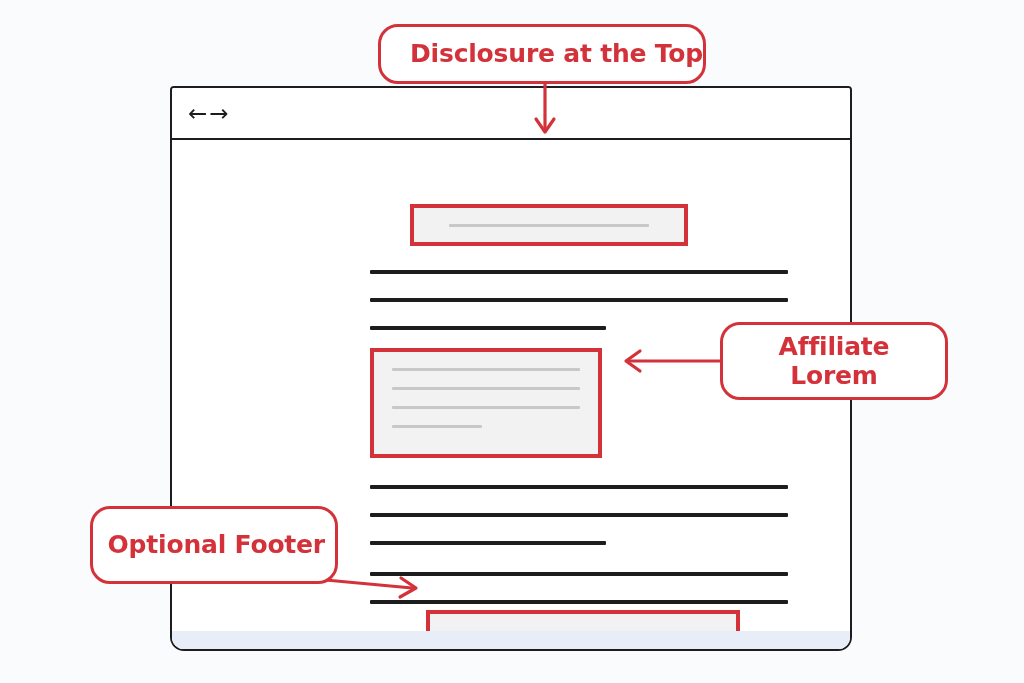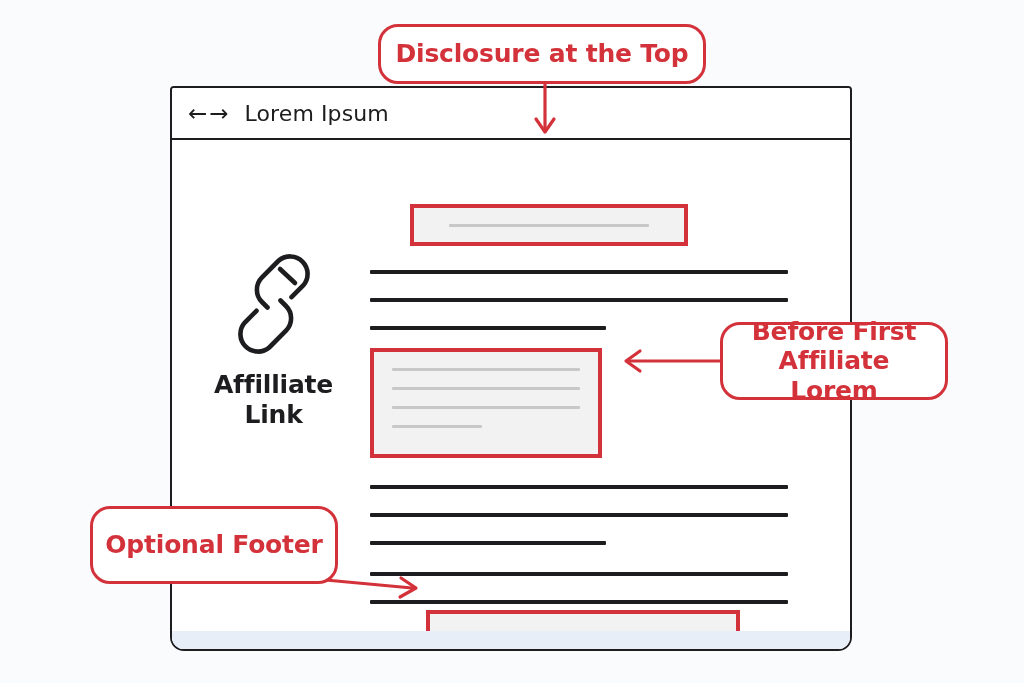--- a/index.html
+++ b/index.html
@@ -157,21 +157,21 @@
     background: #ffffff;
     border: 3.5px solid #d4323a;
     border-radius: 20px;
     color: #d4323a;
     font-weight: bold;
     font-size: 25px;
     line-height: 1.18;
     text-align: center;
     display: flex;
     align-items: center;
-    justify-content: center;
+    justify-content: flex-end;
     box-sizing: border-box;
     font-family: "DejaVu Sans", sans-serif;
     letter-spacing: -0.2px;
     z-index: 5;
   }
   .callout-top {
     left: 378px;
     top: 24px;
     width: 328px;
     height: 60px;
@@ -202,38 +202,24 @@
 
 <div id="stage">
 
   <div class="browser-window">
 
     <div class="browser-toolbar">
       <div class="nav-arrows">
         <span class="nav-arrow">←</span>
         <span class="nav-arrow">→</span>
       </div>
-      <div class="page-title">Lorem Ipsum</div>
     </div>
 
     <div class="browser-content">
 
-      <div class="affiliate-block">
-        <svg class="chain-icon" width="108" height="108" viewBox="0 0 108 108" fill="none">
-          <path d="M60 19 L75 33" stroke="#1d1d1f" stroke-width="4.6" stroke-linecap="round" transform="rotate(0 54 54)"></path>
-
-          <path d="M47.5 57.5 L42 52 A17.5 17.5 0 0 1 42 27.3 L58.5 10.8 A17.5 17.5 0 0 1 83.2 35.5 L71.5 47.2" stroke="#1d1d1f" stroke-width="4.6" stroke-linecap="round" fill="none"></path>
-
-          <path d="M60.5 50.5 L66 56 A17.5 17.5 0 0 1 66 80.7 L49.5 97.2 A17.5 17.5 0 0 1 24.8 72.5 L36.5 60.8" stroke="#1d1d1f" stroke-width="4.6" stroke-linecap="round" fill="none"></path>
-        </svg>
-        <div class="affiliate-label">
-          <div>Affilliate</div>
-          <div>Link</div>
-        </div>
-      </div>
 
       <div class="disclosure-box top">
         <div class="gray-line gl-top"></div>
       </div>
 
       <div class="text-line" style="left:198px; top:130px; width:418px;"></div>
       <div class="text-line" style="left:198px; top:158px; width:418px;"></div>
       <div class="text-line" style="left:198px; top:186px; width:236px;"></div>
 
       <div class="disclosure-box inline">
@@ -271,21 +257,20 @@
     <path d="M4 20 L112 30" stroke="#d4323a" stroke-width="3.2" stroke-linecap="round"></path>
     <path d="M101 20 L116 30 L100 39" stroke="#d4323a" stroke-width="3.2" stroke-linecap="round" stroke-linejoin="round" fill="none"></path>
   </svg>
 
   <div class="callout callout-top">
     <span>Disclosure at the Top</span>
   </div>
 
   <div class="callout callout-right">
     <div>
-      <div>Before First</div>
       <div>Affiliate Lorem</div>
     </div>
   </div>
 
   <div class="callout callout-footer">
     <div>
       <div>Optional Footer</div>
     </div>
   </div>
 

